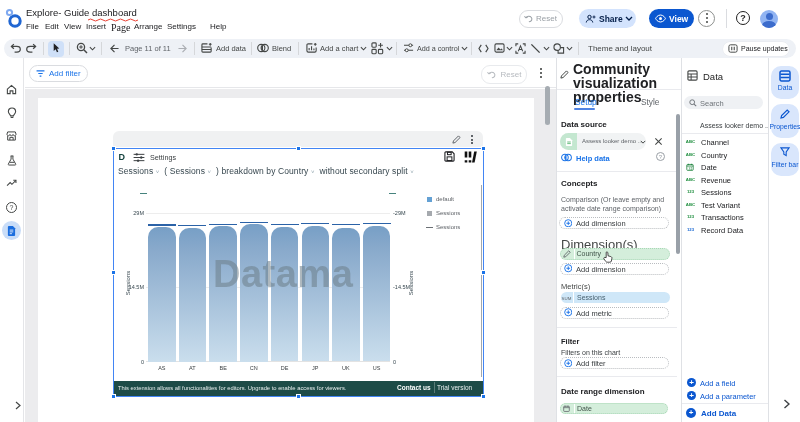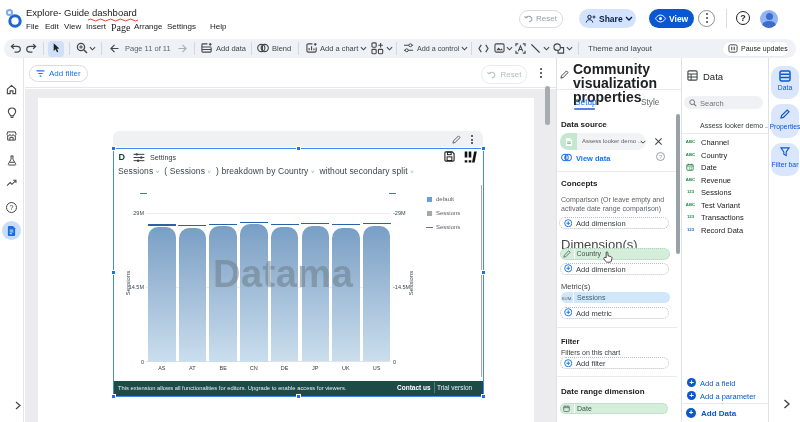--- a/index.html
+++ b/index.html
@@ -400,21 +400,21 @@
   </svg>
 <svg class="ic" style="left:654px;top:137px;" width="9" height="9" viewBox="0 0 10 10">
   <path d="M1.5 1.5 L8.5 8.5 M8.5 1.5 L1.5 8.5" stroke="#444746" stroke-width="1.2"></path>
 </svg>
 
 <svg class="ic" style="left:561px;top:153px;" width="11" height="9" viewBox="0 0 14 11">
   <circle cx="5" cy="5.5" r="4.2" fill="none" stroke="#1a73e8" stroke-width="1.3"></circle>
   <circle cx="9" cy="5.5" r="4.2" fill="none" stroke="#1a73e8" stroke-width="1.3"></circle>
   <path d="M7 1.9 A4.2 4.2 0 0 0 7 9.1 Z" fill="#1a73e8"></path>
 </svg>
-<div class="abs" style="left:576px;top:153.5px;font-size:7.5px;font-weight:bold;color:#1a73e8;">View data</div>
+<div class="abs" style="left:576px;top:153.5px;font-size:7.5px;font-weight:bold;color:#1a73e8;">Help data</div>
 <div class="abs" style="left:656px;top:152px;width:9px;height:9px;border:1px solid #9aa0a6;border-radius:50%;text-align:center;font-size:6px;color:#9aa0a6;line-height:8.5px;">?</div>
 
 <div class="abs" style="left:557px;top:171px;width:120px;height:1px;background:#e9eaee;"></div>
 
 <div class="abs" style="left:561px;top:179px;font-size:8px;font-weight:bold;color:#202124;">Concepts</div>
 <div class="abs" style="left:561px;top:196px;width:112px;font-size:7px;color:#5f6368;line-height:8.6px;">Comparison (Or leave empty and activate date range comparison)</div>
 
 <div class="abs" style="left:559px;top:216.5px;width:110px;height:12.5px;border:1px dotted #b9bcc0;border-radius:7px;background:#fff;"></div>
 <svg class="ic" style="left:563.5px;top:218.5px;" width="8.5" height="8.5" viewBox="0 0 10 10">
   <circle cx="5" cy="5" r="4.2" fill="none" stroke="#1a73e8" stroke-width="1.1"></circle>

